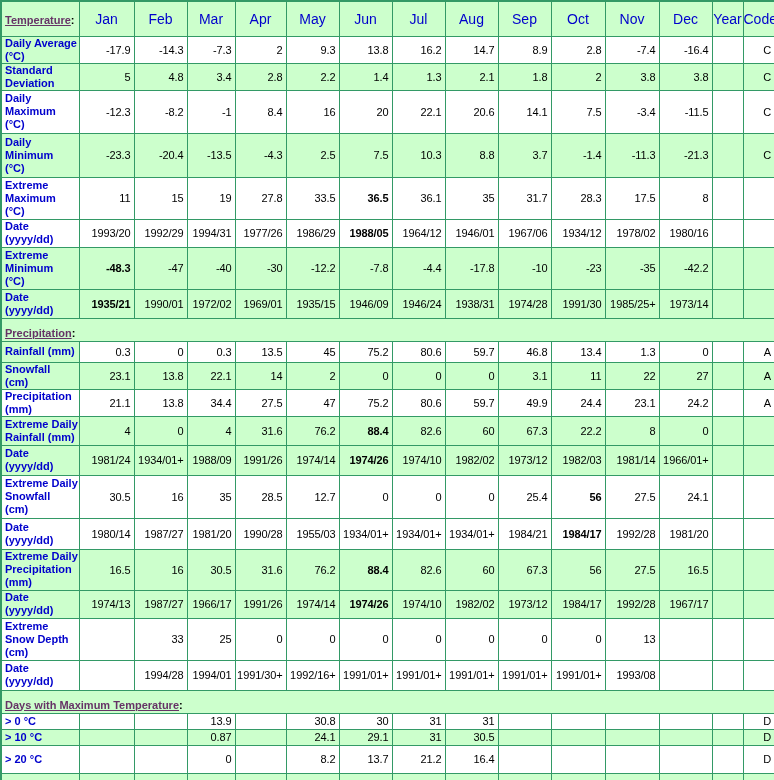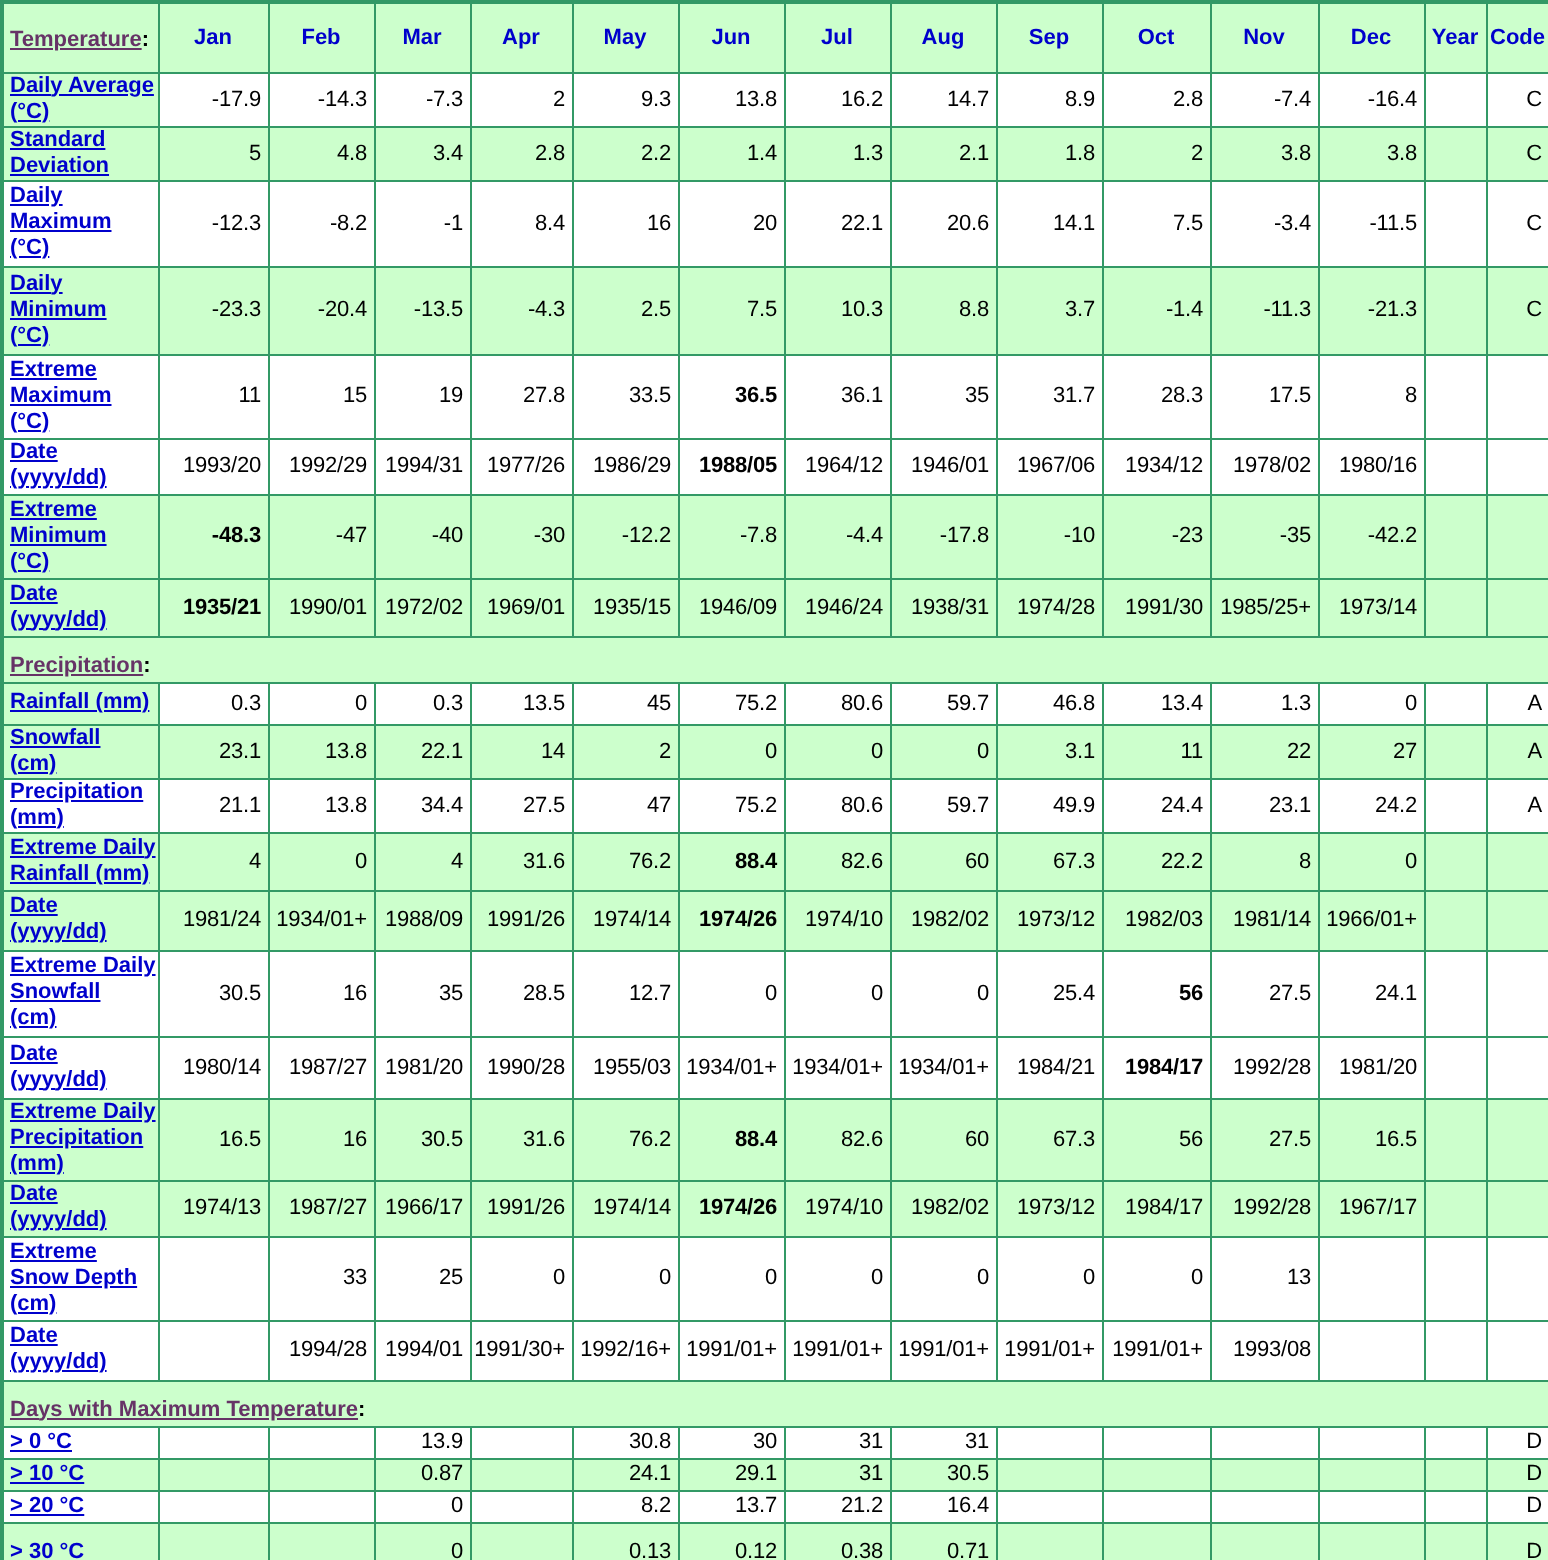--- a/index.html
+++ b/index.html
@@ -19,22 +19,22 @@
     border:2px solid var(--border);
   }
   #climate-table td, #climate-table th{
     border:1px solid var(--border);
     overflow:hidden;
     vertical-align:middle;
   }
   th.month{
     background:var(--green);
     color:var(--blue);
-    font-weight:bold;
-    font-size:11px;
+    font-weight:normal;
+    font-size:14px;
     text-align:center;
     padding:0;
   }
   th.corner{
     background:var(--green);
     text-align:left;
     padding:0 0 0 3px;
     white-space:nowrap;
   }
   .section-link{
@@ -57,21 +57,21 @@
     white-space:nowrap;
   }
   td.label{
     color:var(--blue);
     font-weight:bold;
     font-size:11px;
     text-align:left;
     padding:0 1px 0 3px;
     line-height:13px;
   }
-  td.label .lbl-line{display:block;white-space:nowrap;text-decoration:underline;}
+  td.label .lbl-line{display:block;white-space:nowrap;}
   td.v{
     font-size:11px;
     color:var(--black);
     text-align:right;
     padding:0 3px 0 0;
     letter-spacing:-0.1px;
     white-space:nowrap;
   }
   td.b{font-weight:bold;}
   .g{background:var(--green);}
@@ -539,21 +539,21 @@
         <td class="v g">29.1</td>
         <td class="v g">31</td>
         <td class="v g">30.5</td>
         <td class="v g"></td>
         <td class="v g"></td>
         <td class="v g"></td>
         <td class="v g"></td>
         <td class="v g"></td>
         <td class="v g">D</td>
       </tr>
-      <tr style="height: 16px;">
+      <tr style="height: 28px;">
         <td class="label w">
           <span class="lbl-line">&gt; 20 °C</span>
         </td>
         <td class="v w"></td>
         <td class="v w"></td>
         <td class="v w">0</td>
         <td class="v w"></td>
         <td class="v w">8.2</td>
         <td class="v w">13.7</td>
         <td class="v w">21.2</td>

